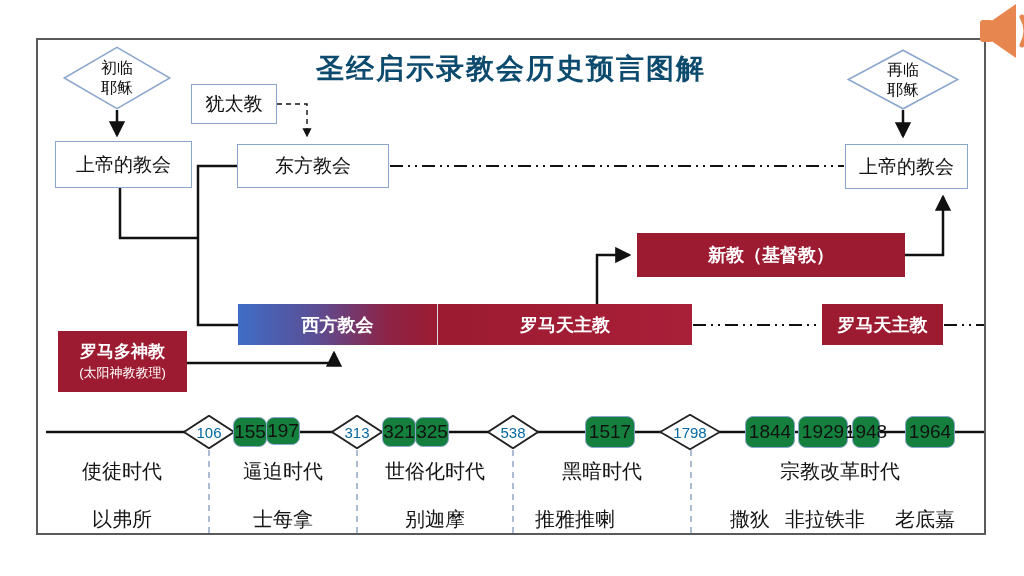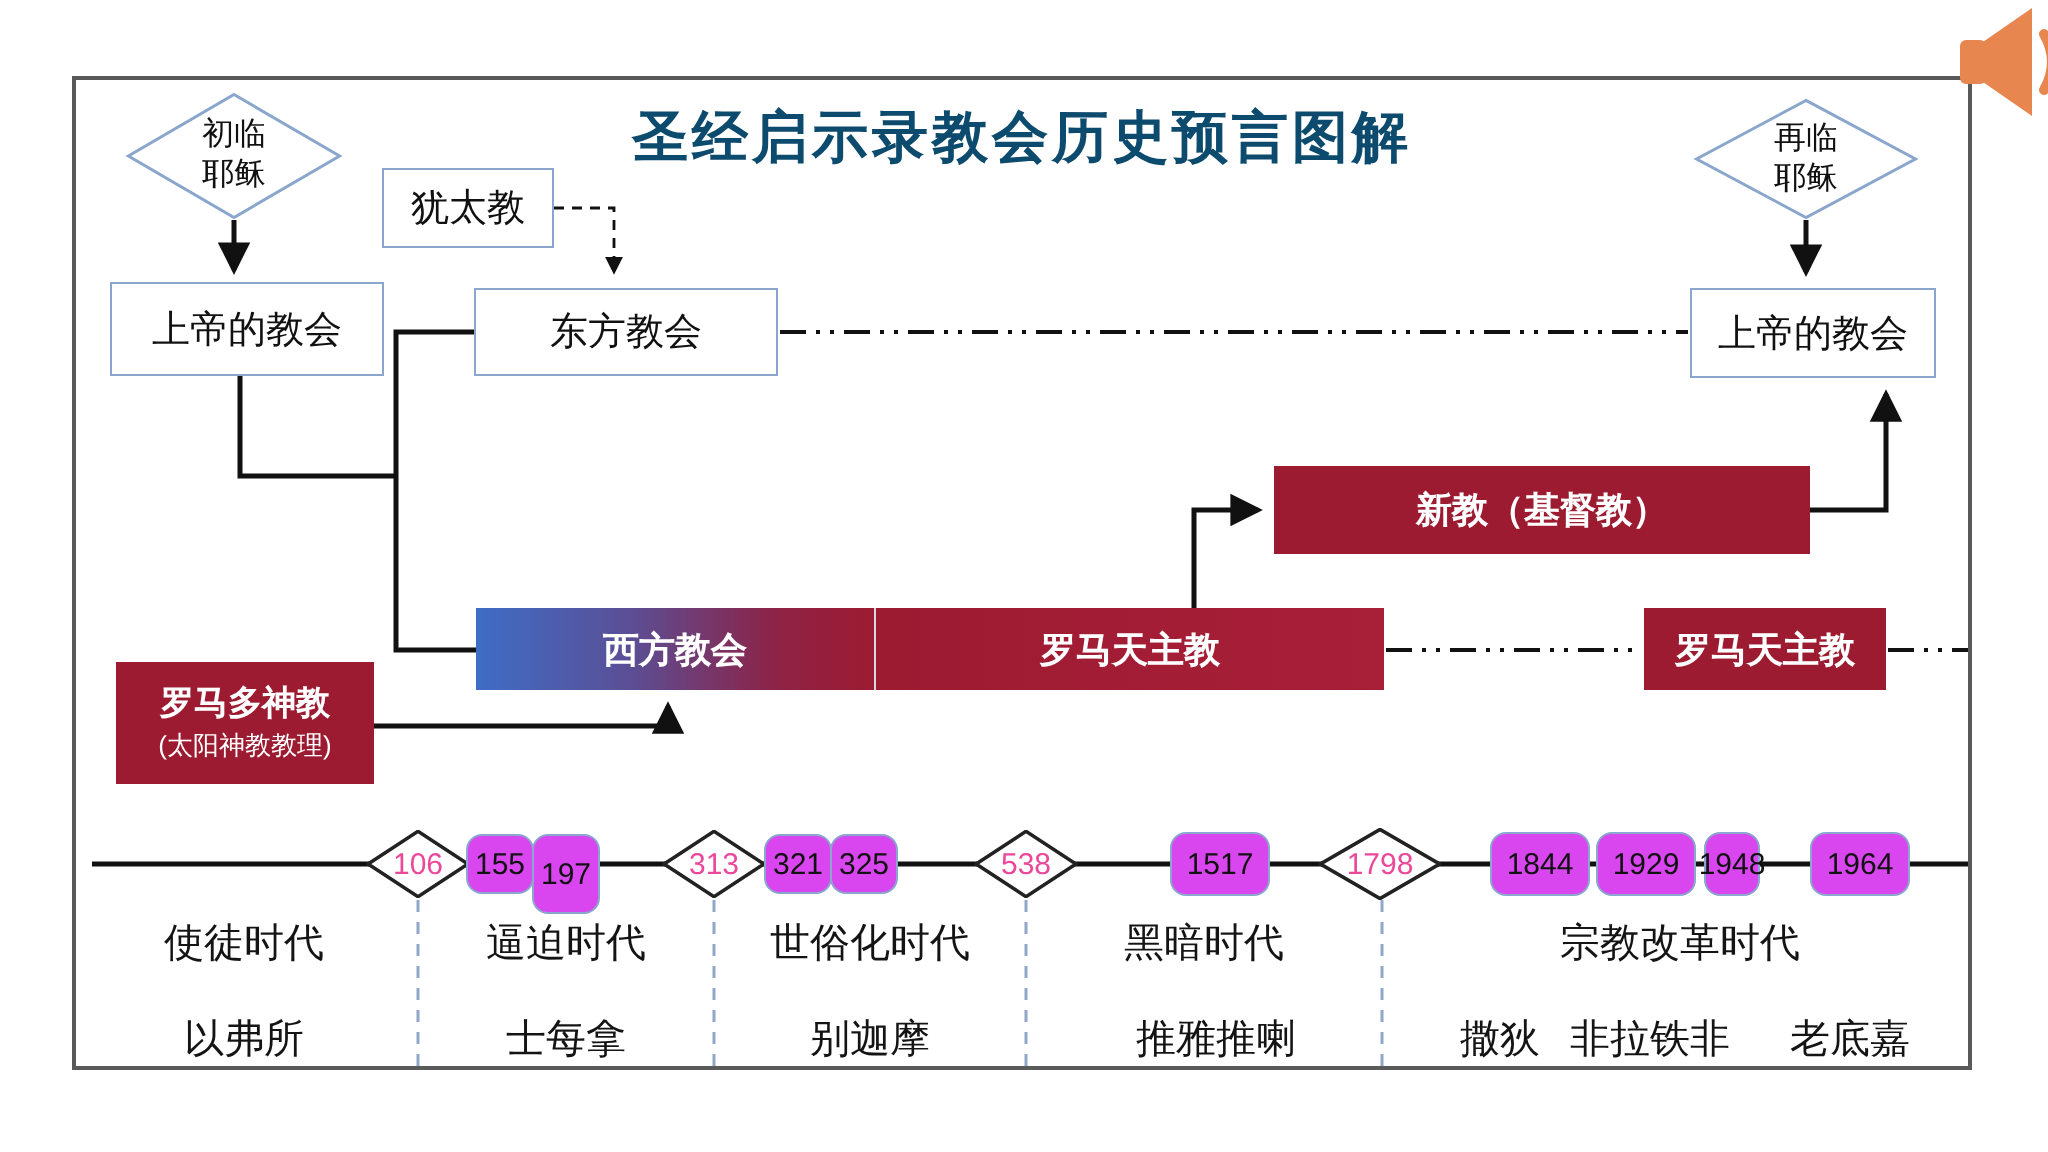--- a/index.html
+++ b/index.html
@@ -41,29 +41,29 @@
   .poly-box .l2{font-size:13px;font-weight:500;}
   
   .diamond{position:absolute;}
   .diamond svg{position:absolute;left:0;top:0;width:100%;height:100%;}
   .diamond .dlabel{
     position:absolute;inset:0;display:flex;align-items:center;justify-content:center;
     text-align:center;font-size:16px;line-height:1.25;color:#111;white-space:pre-line;
   }
   
   .tl-box{
-    position:absolute;background:#d946ef;border:1.6px solid #8aa6cc;border-radius:8px;
-    display:flex;align-items:center;justify-content:center;font-size:15px;color:#111;
+    position:absolute;background:#15803d;border:1.6px solid #8aa6cc;border-radius:8px;
+    display:flex;align-items:center;justify-content:center;font-size:19px;color:#111;
     box-sizing:border-box;
   }
   .tl-diamond{position:absolute;}
   .tl-diamond svg{position:absolute;left:0;top:0;width:100%;height:100%;}
   .tl-diamond .dlabel{
     position:absolute;inset:0;display:flex;align-items:center;justify-content:center;
-    font-size:15px;color:#ec4899;
+    font-size:15px;color:#0369a1;
   }
   .era-label,.church-label{
     position:absolute;transform:translateX(-50%);white-space:nowrap;
     font-size:20px;font-weight:500;color:#141414;
   }
   .speaker{position:absolute;left:978px;top:3px;width:60px;height:56px;}
 </style>
 </head>
 <body>
 
@@ -156,21 +156,21 @@
 
   <div class="tl-diamond" style="left:183px;top:415px;width:52px;height:34px;">
     <svg viewBox="0 0 100 100" preserveAspectRatio="none">
         <polygon points="50,2 98,50 50,98 2,50" fill="#fff" stroke="#222" stroke-width="1.8" vector-effect="non-scaling-stroke"></polygon>
       </svg>
     <div class="dlabel">106</div>
   </div>
   <div class="tl-box" style="left:233px;top:417px;width:34px;height:30px;">
     <span>155</span>
   </div>
-  <div class="tl-box" style="left:266px;top:417px;width:34px;height:40px;">
+  <div class="tl-box" style="left:266px;top:417px;width:34px;height:28px;">
     <span>197</span>
   </div>
   <div class="tl-diamond" style="left:331px;top:415px;width:52px;height:34px;">
     <svg viewBox="0 0 100 100" preserveAspectRatio="none">
         <polygon points="50,2 98,50 50,98 2,50" fill="#fff" stroke="#222" stroke-width="1.8" vector-effect="non-scaling-stroke"></polygon>
       </svg>
     <div class="dlabel">313</div>
   </div>
   <div class="tl-box" style="left:382px;top:417px;width:34px;height:30px;">
     <span>321</span>
@@ -208,21 +208,21 @@
 
   <div class="era-label" style="left:122px;top:458px;">使徒时代</div>
   <div class="era-label" style="left:283px;top:458px;">逼迫时代</div>
   <div class="era-label" style="left:435px;top:458px;">世俗化时代</div>
   <div class="era-label" style="left:602px;top:458px;">黑暗时代</div>
   <div class="era-label" style="left:840px;top:458px;">宗教改革时代</div>
 
   <div class="church-label" style="left:122px;top:506px;">以弗所</div>
   <div class="church-label" style="left:283px;top:506px;">士每拿</div>
   <div class="church-label" style="left:435px;top:506px;">别迦摩</div>
-  <div class="church-label" style="left:608px;top:506px;">推雅推喇</div>
+  <div class="church-label" style="left:575px;top:506px;">推雅推喇</div>
   <div class="church-label" style="left:750px;top:506px;">撒狄</div>
   <div class="church-label" style="left:825px;top:506px;">非拉铁非</div>
   <div class="church-label" style="left:925px;top:506px;">老底嘉</div>
 
   <div class="speaker">
     <svg viewBox="0 0 60 56" width="60" height="56">
       <rect x="2" y="17" width="13" height="22" rx="3" fill="#e8864f"></rect>
       <polygon points="12,19 38,1 38,55 12,37" fill="#e8864f"></polygon>
       <path d="M44,14 Q52,28 44,42" fill="none" stroke="#e8864f" stroke-width="5" stroke-linecap="round"></path>
       <path d="M52,8 Q64,28 52,48" fill="none" stroke="#e8864f" stroke-width="5" stroke-linecap="round"></path>

